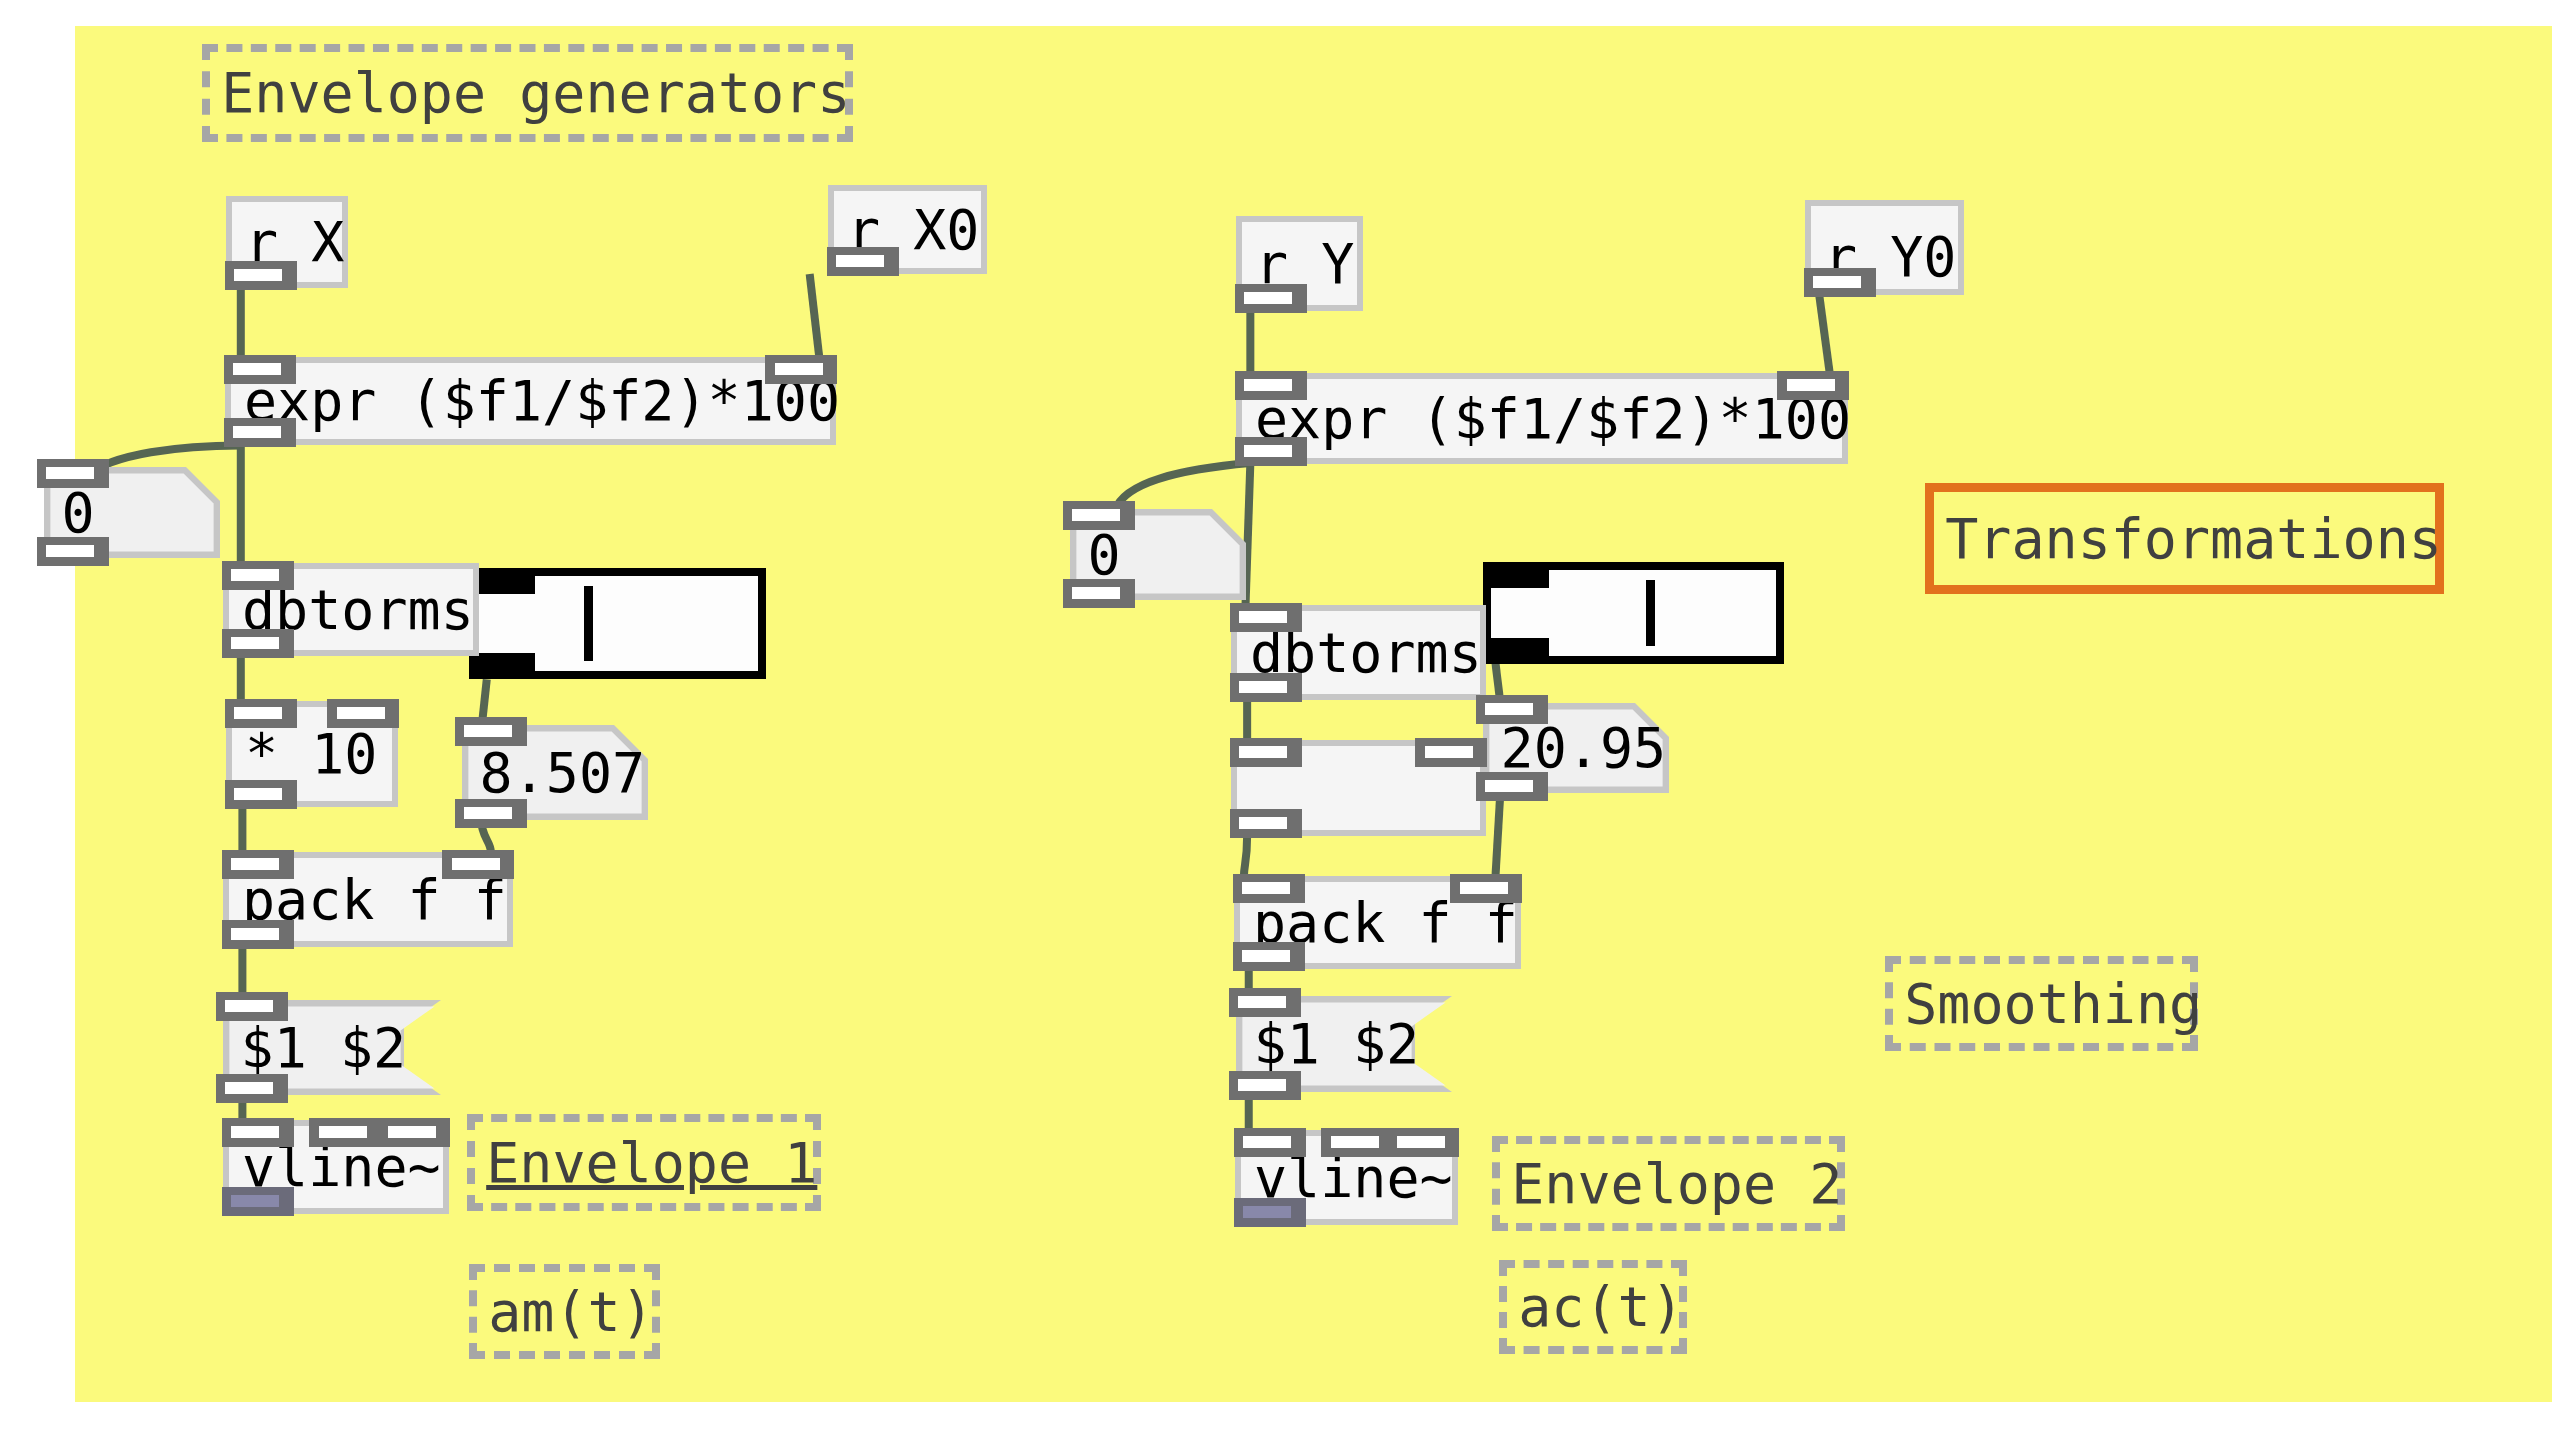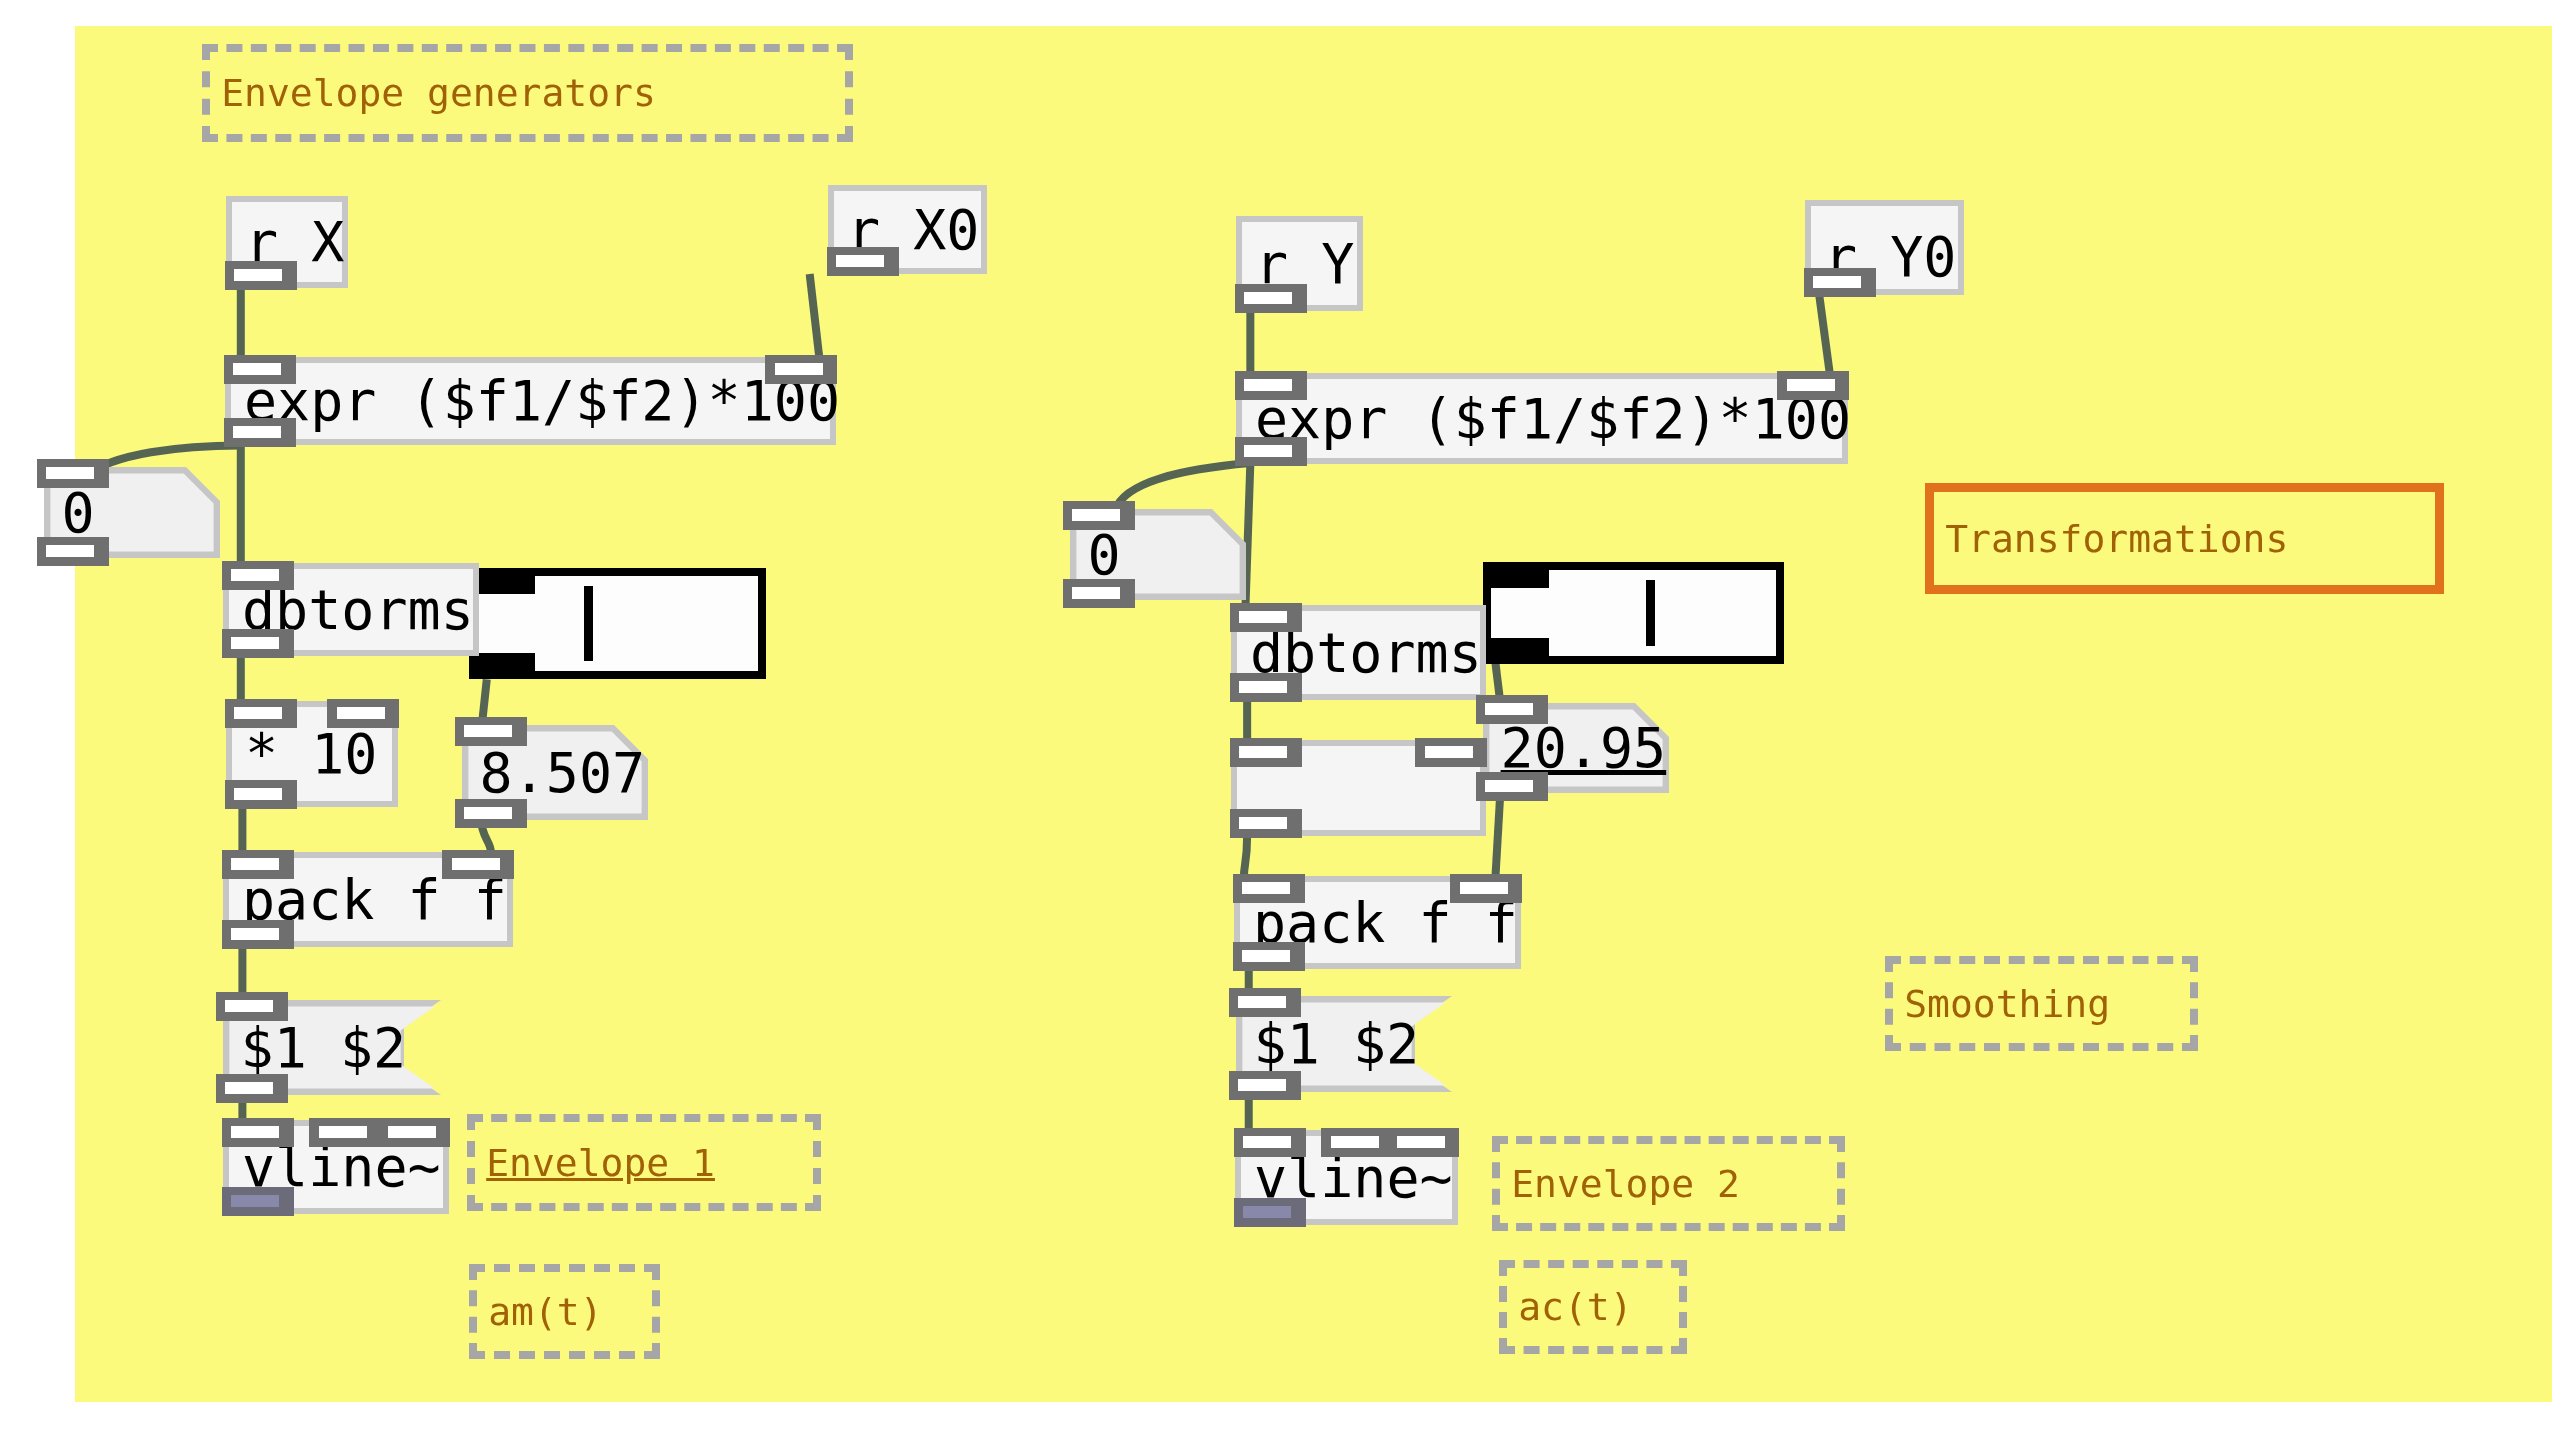--- a/index.html
+++ b/index.html
@@ -22,21 +22,21 @@
   .msg .bord{clip-path:polygon(0 0,100% 0, calc(100% - 37px) 26px, calc(100% - 37px) calc(100% - 26px),100% 100%,0 100%);}
   .msg .fill{clip-path:polygon(0 0,100% 0, calc(100% - 34px) 24px, calc(100% - 34px) calc(100% - 24px),100% 100%,0 100%);}
 
   .nub{position:absolute;width:72px;height:29px;background:#6f6f6f;z-index:3;}
   .nub::after{content:"";position:absolute;left:9.6px;top:8px;width:48px;height:12px;background:#ffffff;}
   .nub.in{top:-8px;} .nub.out{bottom:-8px;}
   .nub.l{left:-7.2px;} .nub.r{right:-7.2px;} .nub.m{left:80px;}
   .nub.sig{background:#6b6b7a;} .nub.sig::after{background:#8888aa;}
 
   .comment{position:absolute;box-sizing:border-box;border:8.8px dashed #a6a6a6;
-           display:flex;align-items:center;padding-left:11.2px;font-size:38px;color:#a16207;white-space:pre;}
+           display:flex;align-items:center;padding-left:11.2px;font-size:55px;color:#404040;white-space:pre;}
   .comment.highlight{border:9.6px solid #e2711d;}
 
   .hsl{position:absolute;box-sizing:border-box;background:#fdfdfd;border:8px solid #000;}
   .hsl .knob{position:absolute;top:9.6px;bottom:9.6px;width:8.8px;background:#000;}
   .hsl .bnub{position:absolute;width:58px;height:17.6px;background:#000;left:0;}
   .hsl .bnub.t{top:0;} .hsl .bnub.b{bottom:0;}
 </style>
 </head>
 <body>
 
@@ -186,21 +186,21 @@
   <div class="nub in l"></div>
   <div class="nub out l"></div>
 </div>
 
 <div class="obj" style="left:1231px;top:740px;width:255px;height:96px;">
   <div class="nub in l"></div>
   <div class="nub in r"></div>
   <div class="nub out l"></div>
 </div>
 
-<div class="shape atom" style="left:1483px;top:703px;width:186px;height:90px;text-decoration:underline;">
+<div class="shape atom" style="left:1483px;top:703px;width:186px;height:90px;">
   <div class="bord"></div>
   <div class="fill"></div>
   <span>20.95</span>
   <div class="nub in l"></div>
   <div class="nub out l"></div>
 </div>
 
 <div class="obj" style="left:1234px;top:876px;width:287px;height:93px;">
   <span>pack f f</span>
   <div class="nub in l"></div>

